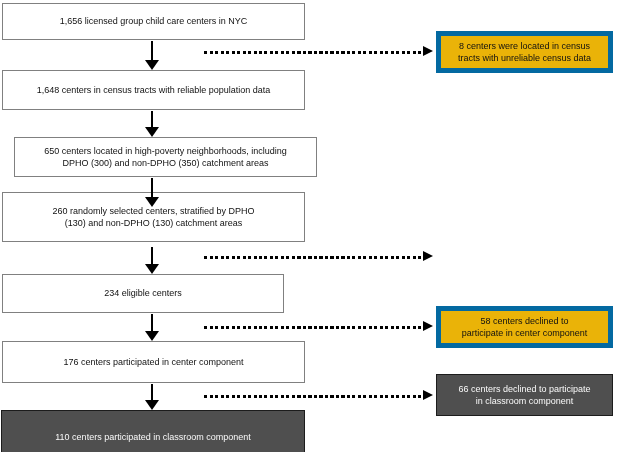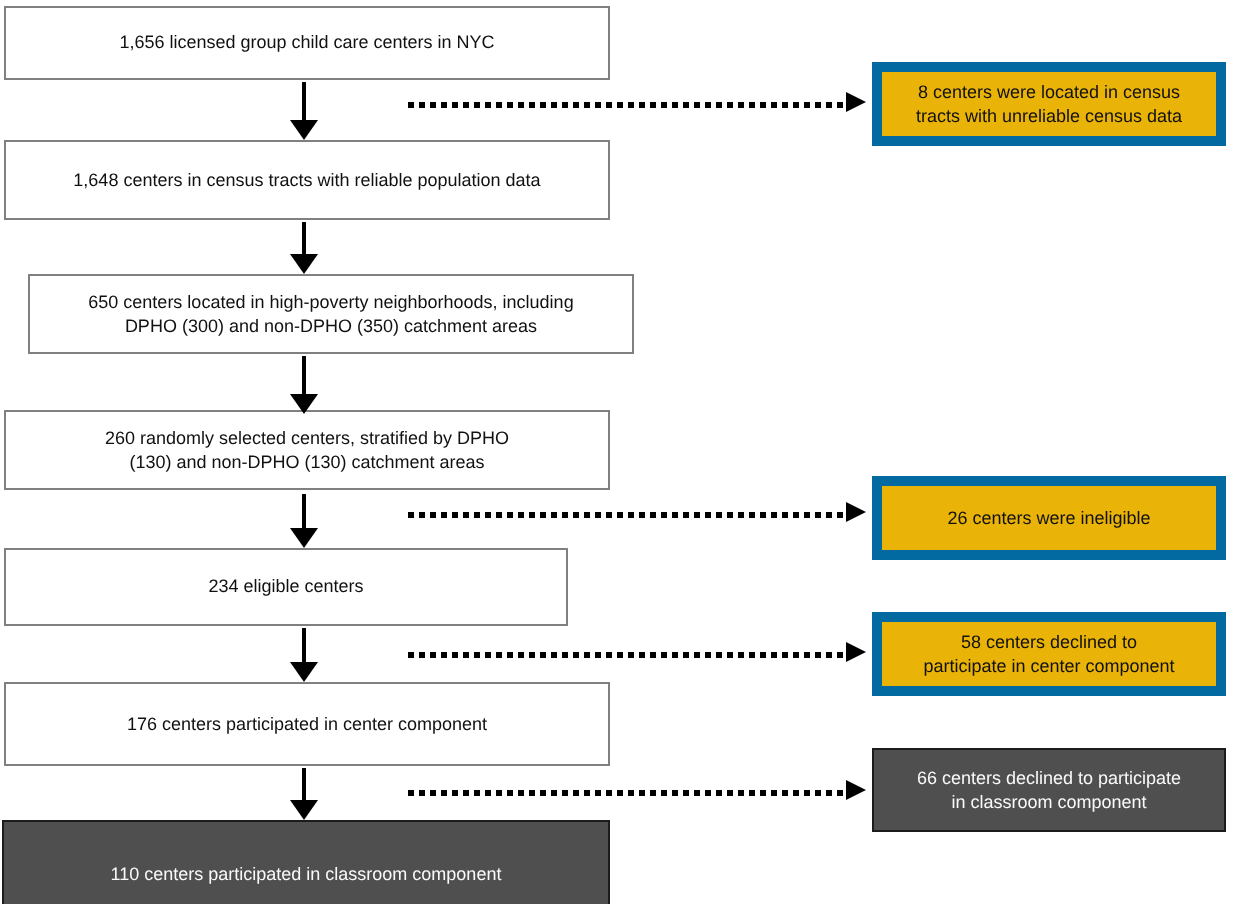--- a/index.html
+++ b/index.html
@@ -37,29 +37,28 @@
 </style>
 </head>
 <body>
 
 <div class="canvas">
 
   <div class="box white" style="left:2px;top:3px;width:303px;height:37px">1,656 licensed group child care centers in NYC</div>
   <div class="box white" style="left:2px;top:70px;width:303px;height:40px">1,648 centers in census tracts with reliable population data</div>
   <div class="box white" style="left:14px;top:137px;width:303px;height:40px">650 centers located in high-poverty neighborhoods, including
 DPHO (300) and non-DPHO (350) catchment areas</div>
-  <div class="box white" style="left:2px;top:205px;width:303px;height:40px">260 randomly selected centers, stratified by DPHO
+  <div class="box white" style="left:2px;top:192px;width:303px;height:50px">260 randomly selected centers, stratified by DPHO
 (130) and non-DPHO (130) catchment areas</div>
   <div class="box white" style="left:2px;top:274px;width:282px;height:39px">234 eligible centers</div>
   <div class="box white" style="left:2px;top:341px;width:303px;height:42px">176 centers participated in center component</div>
   <div class="box dark" style="left:1px;top:410px;width:304px;height:55px">110 centers participated in classroom component</div>
 
   <div class="box light" style="left:436px;top:31px;width:177px;height:42px">8 centers were located in census
 tracts with unreliable census data</div>
-  <div class="box light" style="left:436px;top:238px;width:177px;height:40px">26 centers were ineligible</div>
   <div class="box light" style="left:436px;top:306px;width:177px;height:36px">58 centers declined to
 participate in center component</div>
   <div class="box dark" style="left:436px;top:374px;width:177px;height:42px">66 centers declined to participate
 in classroom component</div>
 
   <div class="stem" style="top:41px;height:19px"></div>
   <div class="vhead" style="top:60px"></div>
 
   <div class="stem" style="top:111px;height:16px"></div>
   <div class="vhead" style="top:127px"></div>

